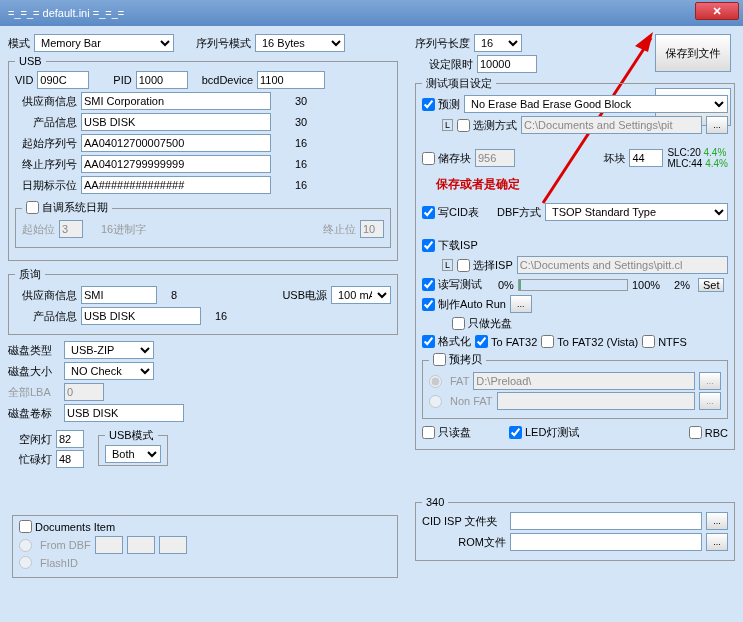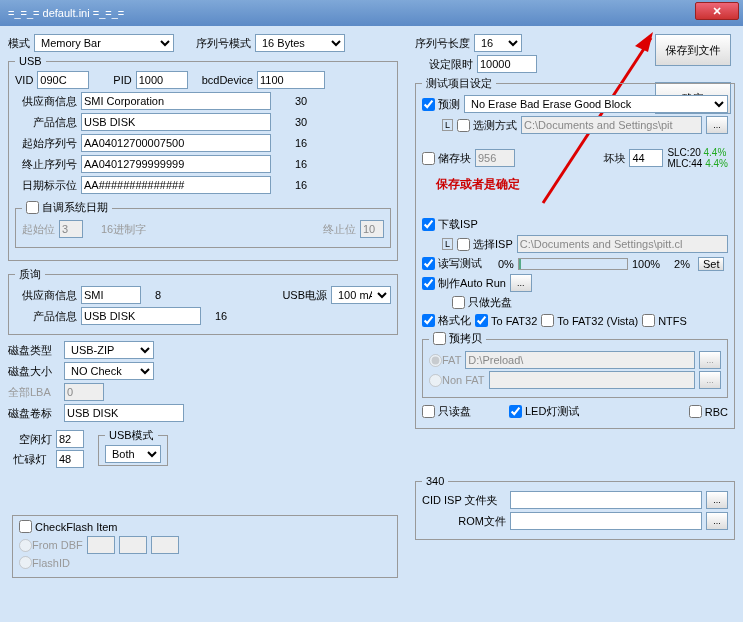--- a/index.html
+++ b/index.html
@@ -11,28 +11,28 @@
 .row.tight { margin-bottom: 2px; }
 label { white-space: nowrap; }
 input[type=text], select { border: 1px solid #7b9ebd; font-size: 11px; padding: 1px 2px; height: 18px; background: #fff; }
 input[type=text]:disabled, select:disabled { background: #eee; color: #888; }
 button { border: 1px solid #7b9ebd; background: linear-gradient(#fff, #ddd); font-size: 11px; padding: 2px 8px; cursor: pointer; }
 fieldset { border: 1px solid #999; padding: 4px 6px 6px; margin-bottom: 6px; position: relative; }
 fieldset > legend { padding: 0 4px; font-size: 11px; }
 .left-col { float: left; width: 390px; }
 .right-col { float: right; width: 320px; }
 .top-right-btns { position: absolute; right: 12px; top: 34px; }
-.top-right-btns button { width: 76px; height: 32px; margin-bottom: 16px; display: block; }
+.top-right-btns button { width: 76px; height: 38px; margin-bottom: 16px; display: block; }
 .checkbox { display: inline-flex; align-items: center; gap: 3px; }
 .gray { color: #999; }
 .green { color: #2a2; }
 .red-note { color: #c00; font-weight: bold; font-size: 12px; }
 .red-arrow { position: absolute; right: 80px; top: 28px; width: 150px; height: 180px; pointer-events: none; }
 .small-btn { width: 22px; height: 18px; padding: 0; font-size: 9px; }
-.radio { display: inline-flex; align-items: center; gap: 0; }
+.radio { display: inline-flex; align-items: center; gap: 8px; }
 .progress { display: inline-block; width: 110px; height: 12px; border: 1px solid #999; position: relative; }
 .progress::before { content: ""; position: absolute; left: 0; top: 0; bottom: 0; width: 2%; background: #5a8; }
 </style>
 </head>
 <body>
 
 <div class="titlebar">
   <span>=_=_=  default.ini  =_=_=</span>
   <div class="close">✕</div>
 </div>
@@ -109,21 +109,21 @@
         <label class="gray">终止位</label>
         <input type="text" disabled="" style="width: 24px;" value="10">
       </div>
     </fieldset>
   </fieldset>
 
   <fieldset>
     <legend>质询</legend>
     <div class="row">
           <label style="width:62px;text-align:right">供应商信息</label>
-          <input type="text" style="width: 60px;" value="SMI">
+          <input type="text" style="width: 76px;" value="SMI">
           <span style="margin-left:10px">8</span>
           <div style="flex:1"></div>
           <label>USB电源</label>
           <select style="width:60px"><option>100 mA</option></select>
         </div>
     <div class="row">
           <label style="width:62px;text-align:right">产品信息</label>
           <input type="text" style="width: 120px;" value="USB DISK">
           <span style="margin-left:10px">16</span>
         </div>
@@ -146,38 +146,38 @@
         <input type="text" style="width: 120px;" value="USB DISK">
       </div>
 
   <div class="row" style="margin-top:6px">
     <div>
       <div class="row tight">
             <label style="width:44px;text-align:right">空闲灯</label>
             <input type="text" style="width: 28px;" value="82">
           </div>
       <div class="row tight">
-            <label style="width:44px;text-align:center">忙碌灯</label>
+            <label style="width:44px;text-align:right">忙碌灯</label>
             <input type="text" style="width: 28px;" value="48">
           </div>
     </div>
     <fieldset style="margin-left:10px;padding:2px 6px">
       <legend>USB模式</legend>
       <select style="width:56px"><option>Both</option></select>
     </fieldset>
   </div>
 
   <div style="height:40px"></div>
 
   <div class="row">
     <fieldset style="flex:1;margin-left:4px">
       <div class="row">
             <span class="checkbox">
               <input type="checkbox" style="">
-              <span>CheckFlash Item</span>
+              <span>Documents Item</span>
             </span>
           </div>
       <div class="row tight">
             <span class="radio gray">
               <input type="radio" disabled="" style="">
               <span>From DBF</span>
             </span>
             <input type="text" disabled="" style="width: 28px;">
             <input type="text" disabled="" style="width: 28px;">
             <input type="text" disabled="" style="width: 28px;">
@@ -231,20 +231,29 @@
           <label>坏块</label>
           <input type="text" style="width: 34px;" value="44">
       <div style="font-size:10px">
             <div><span>SLC:</span><span>20</span> <span class="green">4.4%</span></div>
             <div><span>MLC:</span><span>44</span> <span class="green">4.4%</span></div>
           </div>
     </div>
     <div style="height:4px"></div>
     <div class="red-note" style="padding-left:14px">保存或者是确定</div>
     <div style="height:10px"></div>
+    <div class="row">
+          <span class="checkbox">
+            <input type="checkbox" checked="" style="">
+            <span>写CID表</span>
+          </span>
+          <div style="width:10px"></div>
+          <label>DBF方式</label>
+          <select style="flex:1"><option>TSOP Standard Type</option></select>
+        </div>
     <div style="height:14px"></div>
     <div class="row">
           <span class="checkbox">
             <input type="checkbox" checked="" style="">
             <span>下载ISP</span>
           </span>
         </div>
     <div class="row" style="padding-left:20px">
           <span style="border:1px solid #999;padding:0 2px;font-size:9px">L</span>
           <span class="checkbox">

